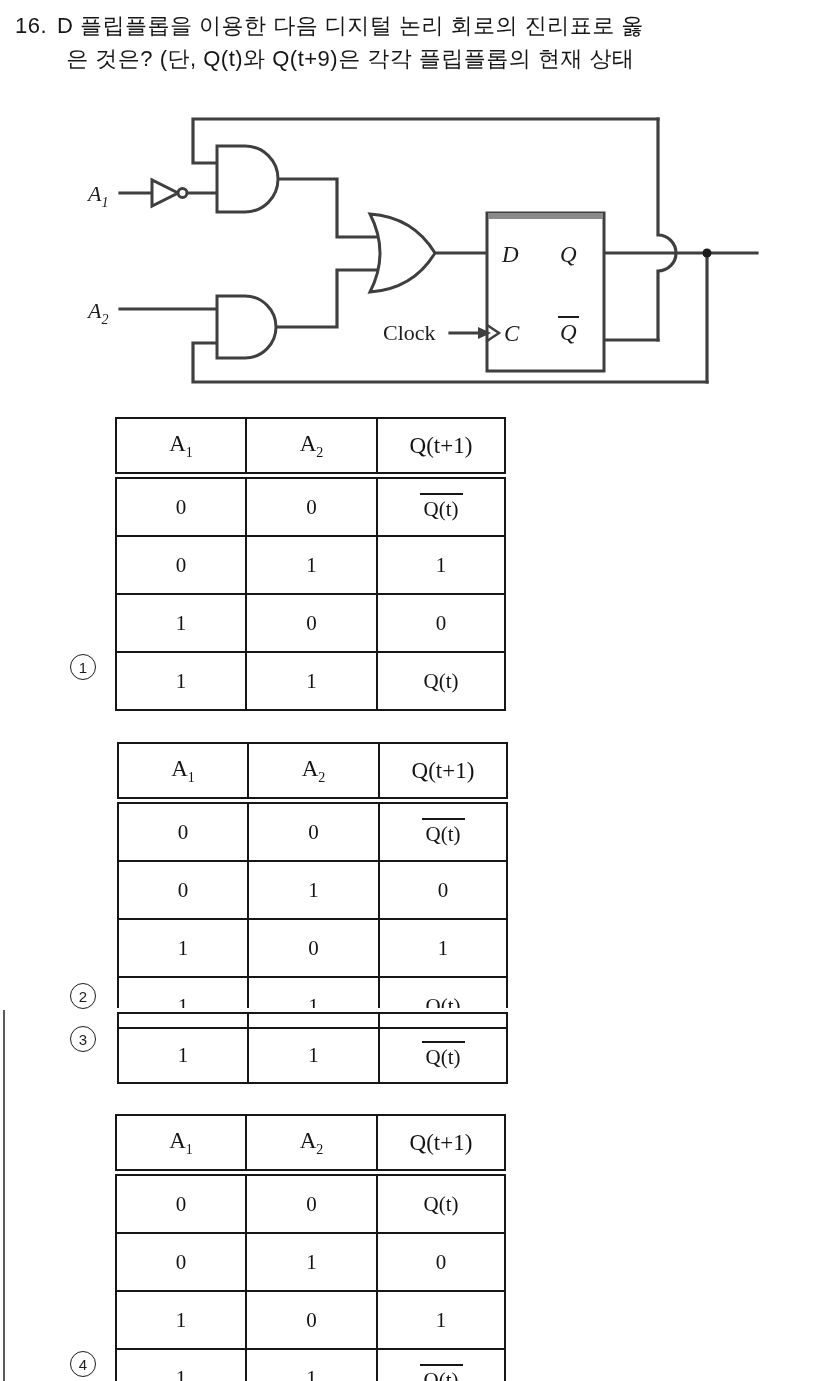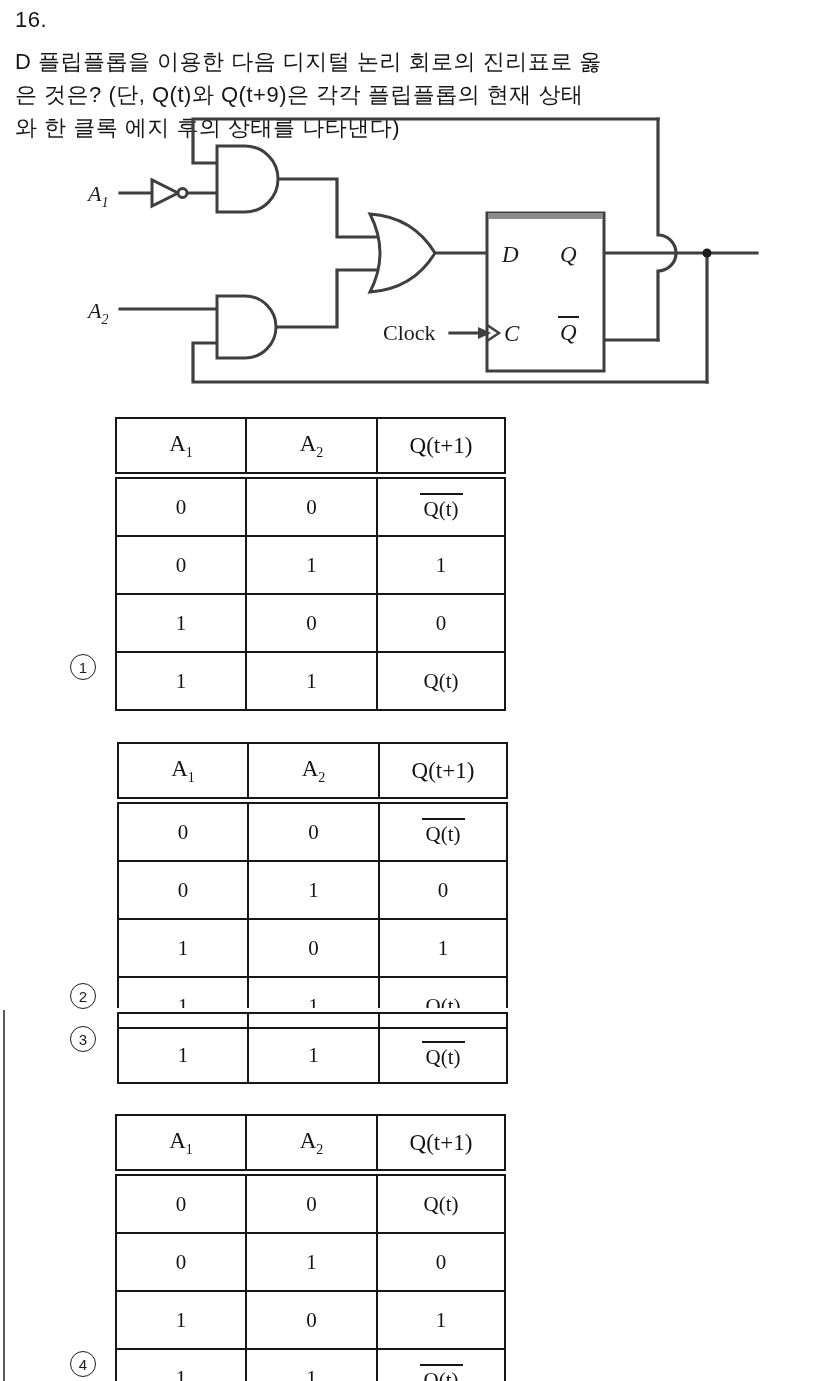--- a/index.html
+++ b/index.html
@@ -1,24 +1,24 @@
 <!DOCTYPE html>
 <html><head>
 <meta charset="utf-8">
 <style>
   html,body{margin:0;padding:0;}
   body{background:#ffffff;}
   .page{position:relative;width:826px;height:1381px;background:#ffffff;overflow:hidden;
         color:#1c1c1c;}
   
-  .question{position:absolute;left:15px;top:3px;display:flex;
+  .question{position:absolute;left:15px;top:9px;display:flex;
             font-family:"Liberation Sans","DejaVu Sans",sans-serif;
-            font-size:22px;line-height:33px;letter-spacing:0.5px;color:#161616;flex-direction:column;}
+            font-size:22px;line-height:33px;letter-spacing:0.5px;color:#161616;}
   .qnum{width:42px;flex:0 0 42px;}
-  .qtext div{white-space:nowrap;}
+  .qtext div{white-space:nowrap;text-align:center;}
   
   .circuit{position:absolute;left:0;top:110px;}
   .circuit text{fill:#1c1c1c;font-family:"Liberation Serif","DejaVu Serif",serif;}
   
   .twrap{position:absolute;}
   .clip{overflow:hidden;}
   table.tt{border-collapse:collapse;table-layout:fixed;width:389px;
            font-family:"Liberation Serif","DejaVu Serif",serif;color:#131313;}
   table.tt th, table.tt td{border:2px solid #161616;text-align:center;vertical-align:middle;
            padding:0;}
@@ -39,21 +39,20 @@
 </head>
 <body>
 
 <div class="page">
 
   <div class="question">
     <span class="qnum">16.</span>
     <div class="qtext">
       <div>D 플립플롭을 이용한 다음 디지털 논리 회로의 진리표로 옳</div>
       <div>은 것은? (단, Q(t)와 Q(t+9)은 각각 플립플롭의 현재 상태</div>
-      <div>와 한 클록 에지 후의 상태를 나타낸다)</div>
     </div>
   </div>
 
   <svg class="circuit" width="826" height="292" viewBox="0 0 826 292">
 
     <g fill="none" stroke-width="3.2" stroke-linecap="square" stroke="#3f3f3f">
       <path d="M658,9 H193 V53 H217"></path>
       <path d="M120,83 H154"></path>
       <path d="M186,83 H217"></path>
       <path d="M278,69 H337 V127 H379"></path>

